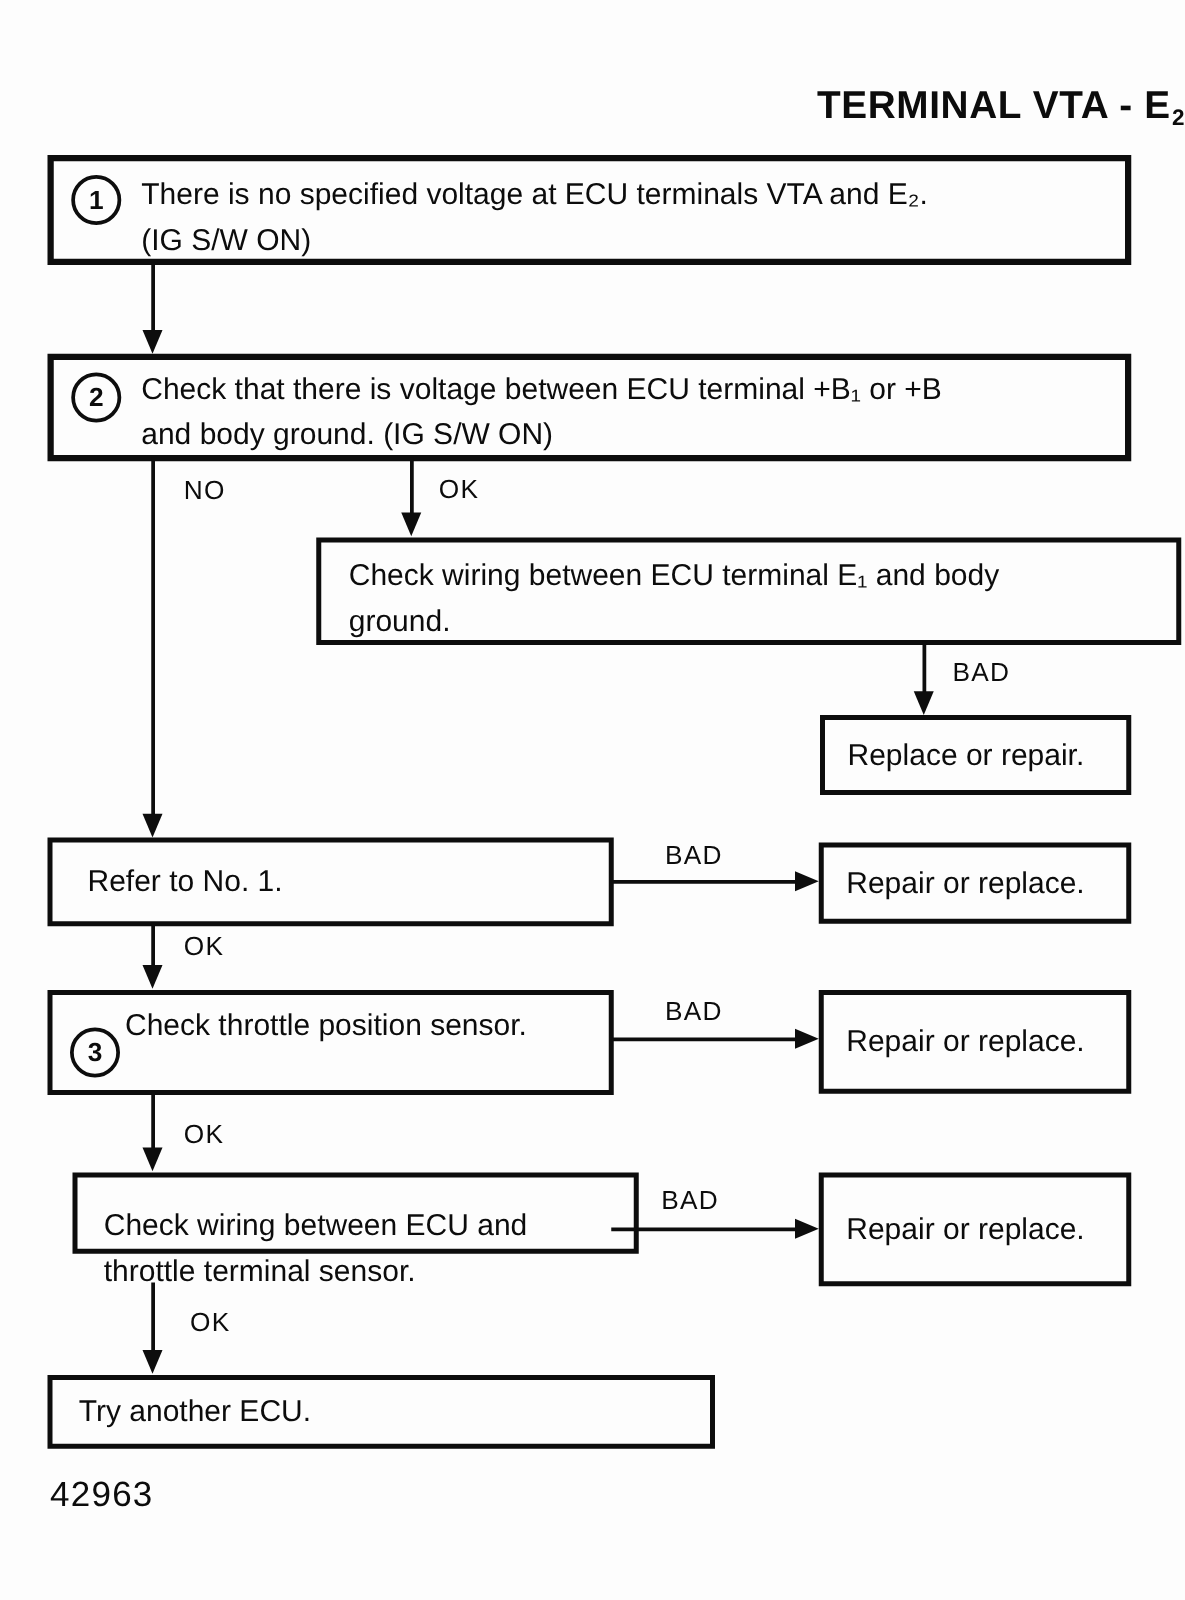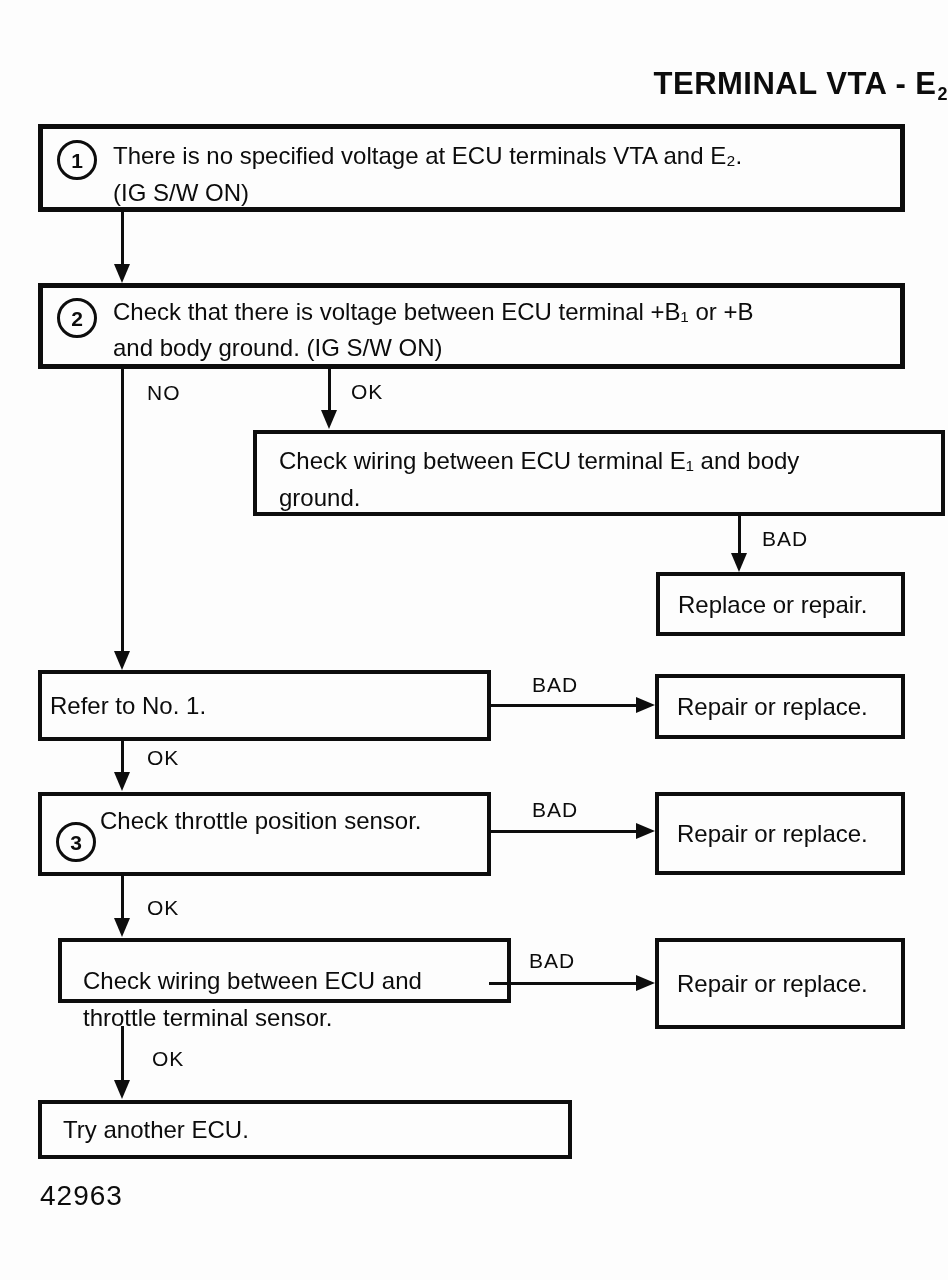--- a/index.html
+++ b/index.html
@@ -84,21 +84,21 @@
   </div>
 
   <div class="vline" style="left:738px;top:513px;height:41px;"></div>
   <div class="arr-d" style="left:731px;top:553px;"></div>
   <span class="elabel" style="left:762px;top:527px;">BAD</span>
 
   <div class="node vcenter" style="left:656px;top:572px;width:249px;height:64px;">
     <span>Replace or repair.</span>
   </div>
 
-  <div class="node vcenter" style="left:38px;top:670px;width:453px;height:71px;padding-left:8px;">
+  <div class="node vcenter" style="left:38px;top:670px;width:453px;height:71px;padding-left:28px;">
     <span>Refer to No. 1.</span>
   </div>
 
   <div class="hline" style="left:489px;top:704px;width:149px;"></div>
   <div class="arr-r" style="left:636px;top:697px;"></div>
   <span class="elabel" style="left:532px;top:673px;">BAD</span>
 
   <div class="node vcenter" style="left:655px;top:674px;width:250px;height:65px;">
     <span>Repair or replace.</span>
   </div>

